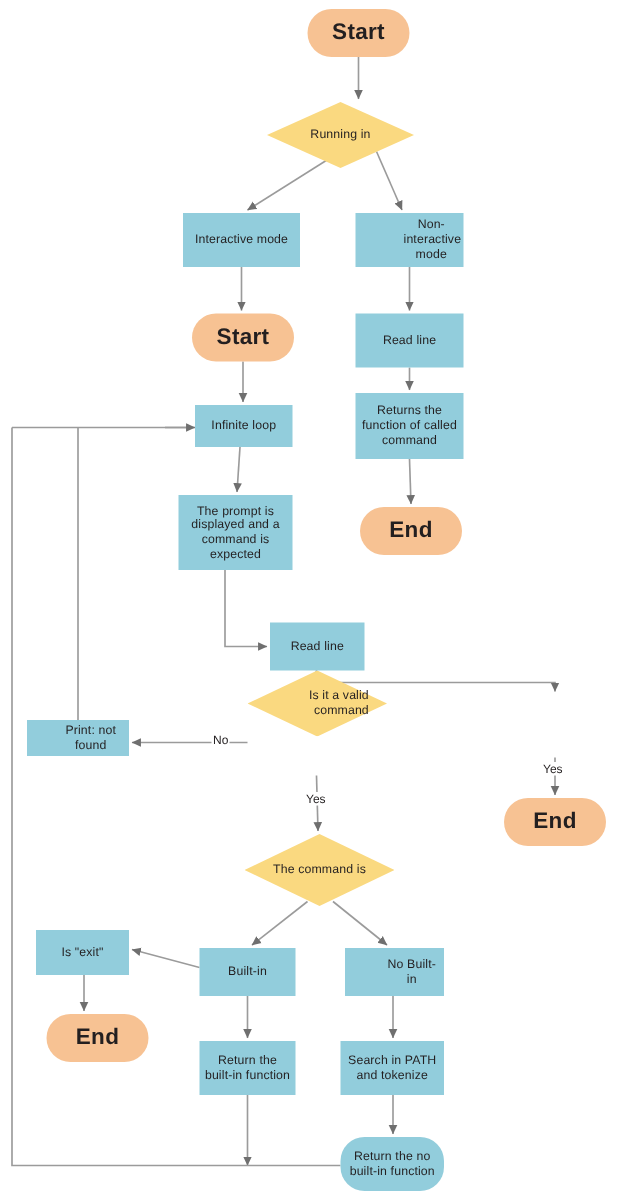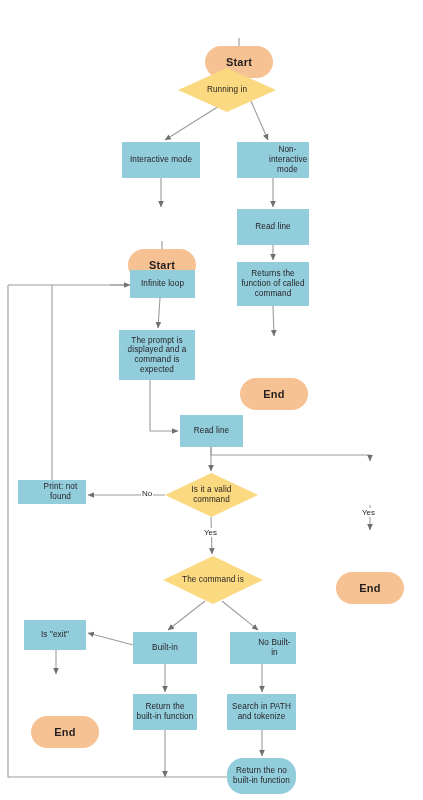--- a/index.html
+++ b/index.html
@@ -35,24 +35,23 @@
   }
   .node.process {
     background: #92cddc;
     font-size: 8.2px;
     letter-spacing: .1px;
     padding: 1px 3px;
   }
   .node.terminal {
     background: #f7c293;
     border-radius: 999px;
-    font-size: 11px;
+    font-size: 15px;
     font-weight: bold;
     letter-spacing: .2px;
-    margin-top: 40px;
   }
   .node.decision {
     background: transparent;
     font-size: 8.2px;
     letter-spacing: .1px;
   }
   .node.decision .dia {
     position: absolute;
     left: 0; top: 0;
     width: 100%; height: 100%;
@@ -186,21 +185,21 @@
 
   <div class="node terminal" style="left:240px;top:338px;width:68px;height:32px;">
       <span class="plabel">End</span>
     </div>
 
   <div class="node process" style="left:180px;top:415px;width:63px;height:32px;">
       <span class="plabel">Read line</span>
     </div>
 
 
-  <div class="node decision" style="left:165px;top:473px;width:93px;height:44px;">
+  <div class="node decision" style="left:165px;top:447px;width:93px;height:44px;text-align:right;">
       <span class="dia"></span>
       <span class="dlabel">Is it a valid command</span>
     </div>
 
   <div class="node process" style="left:18px;top:480px;width:68px;height:24px;padding-left:20px;">
       <span class="plabel">Print: not found</span>
     </div>
 
   <div class="node terminal" style="left:336px;top:532px;width:68px;height:32px;">
       <span class="plabel">End</span>

